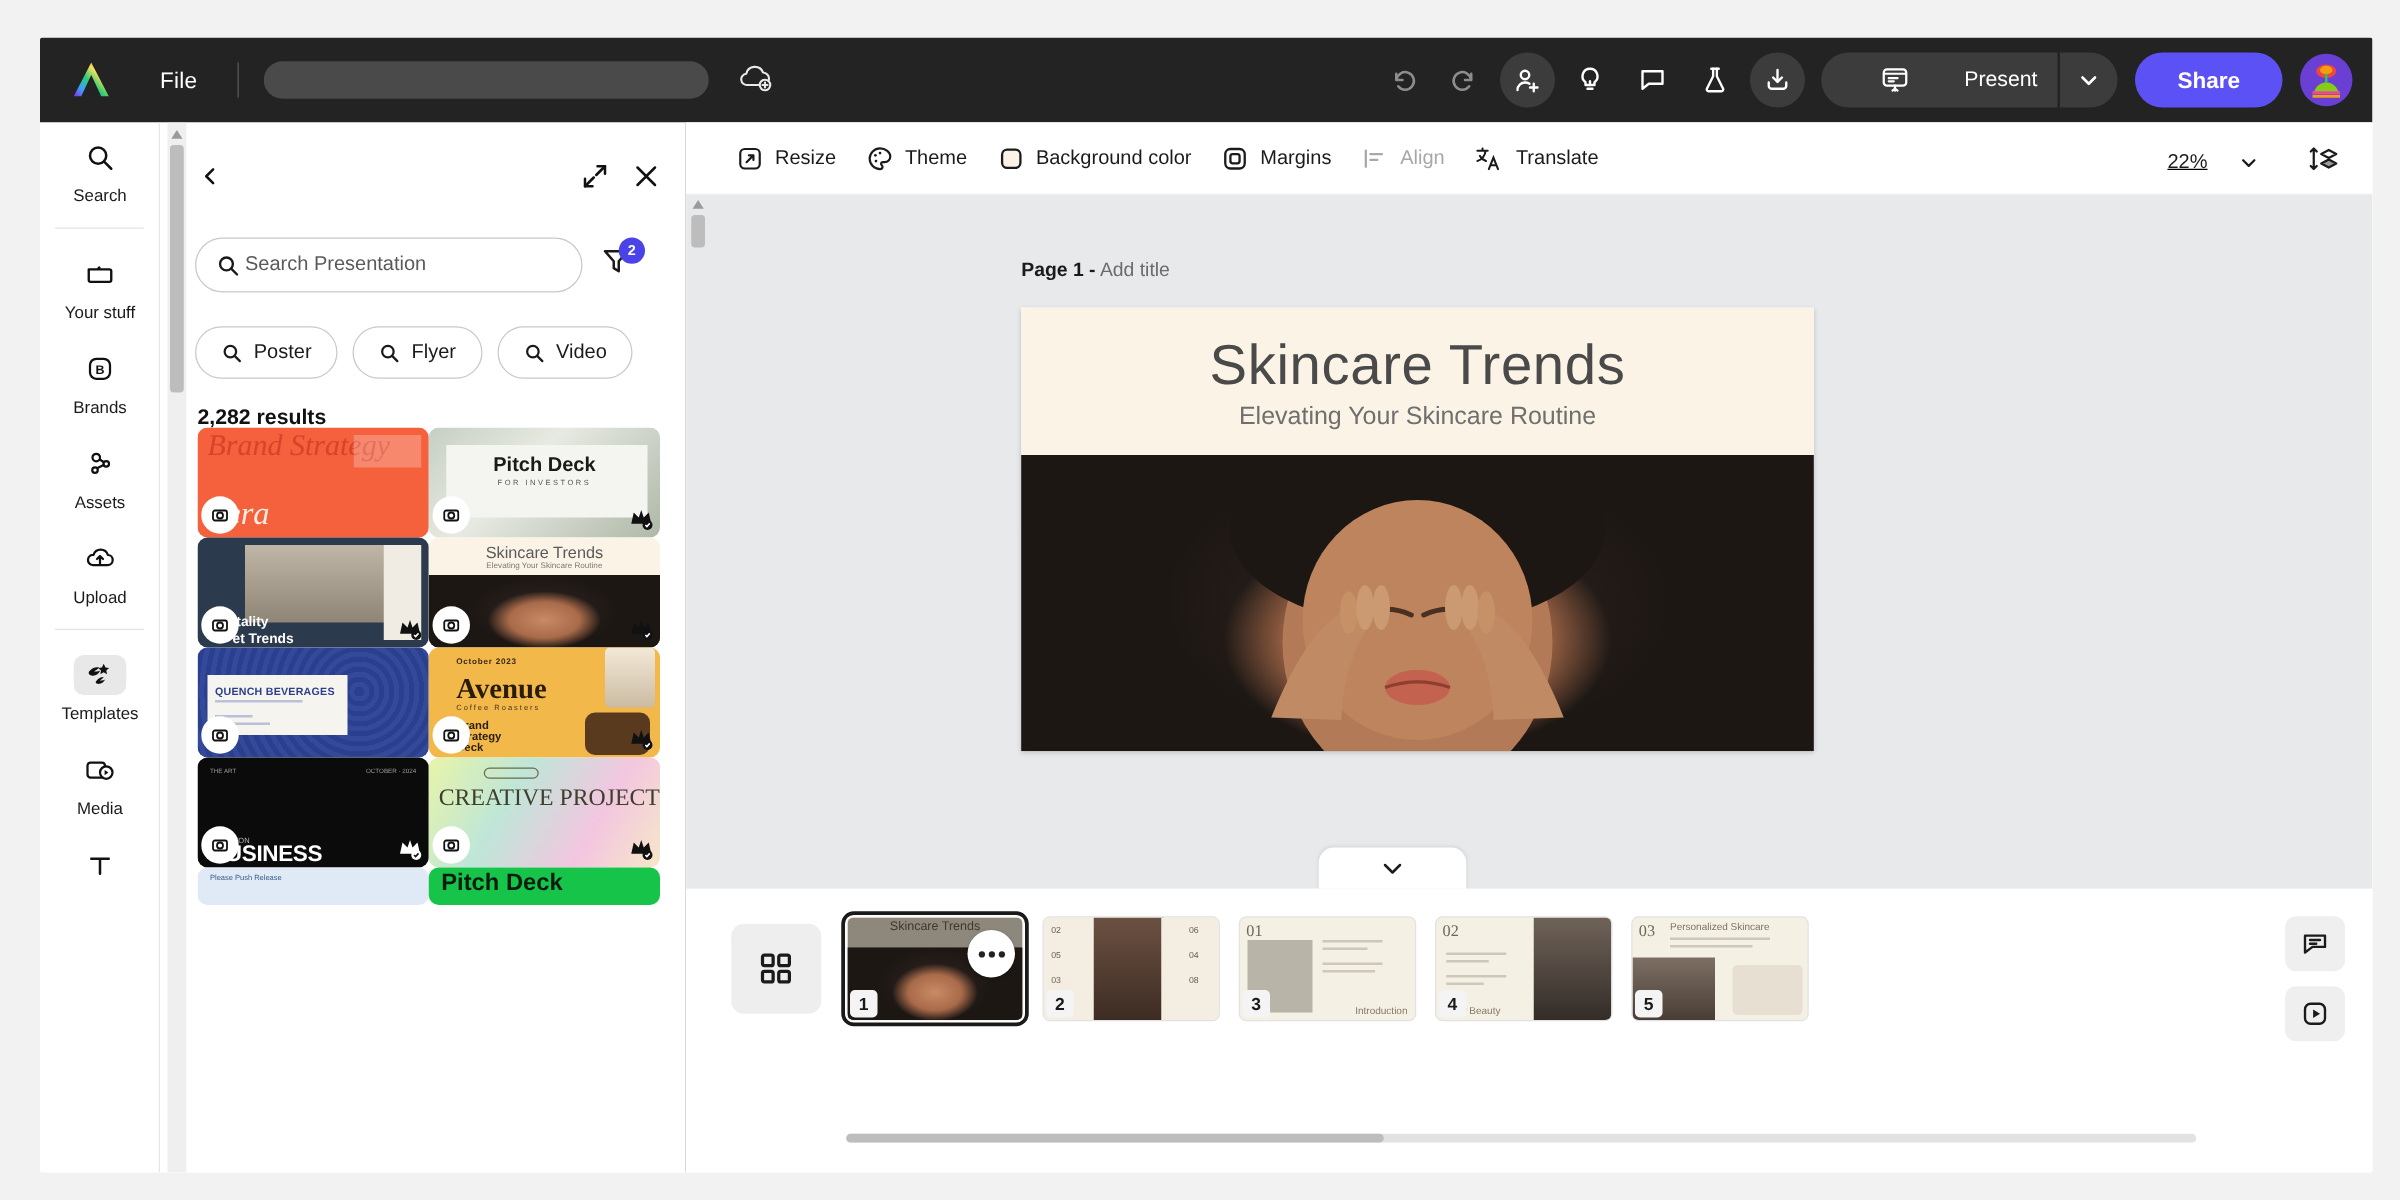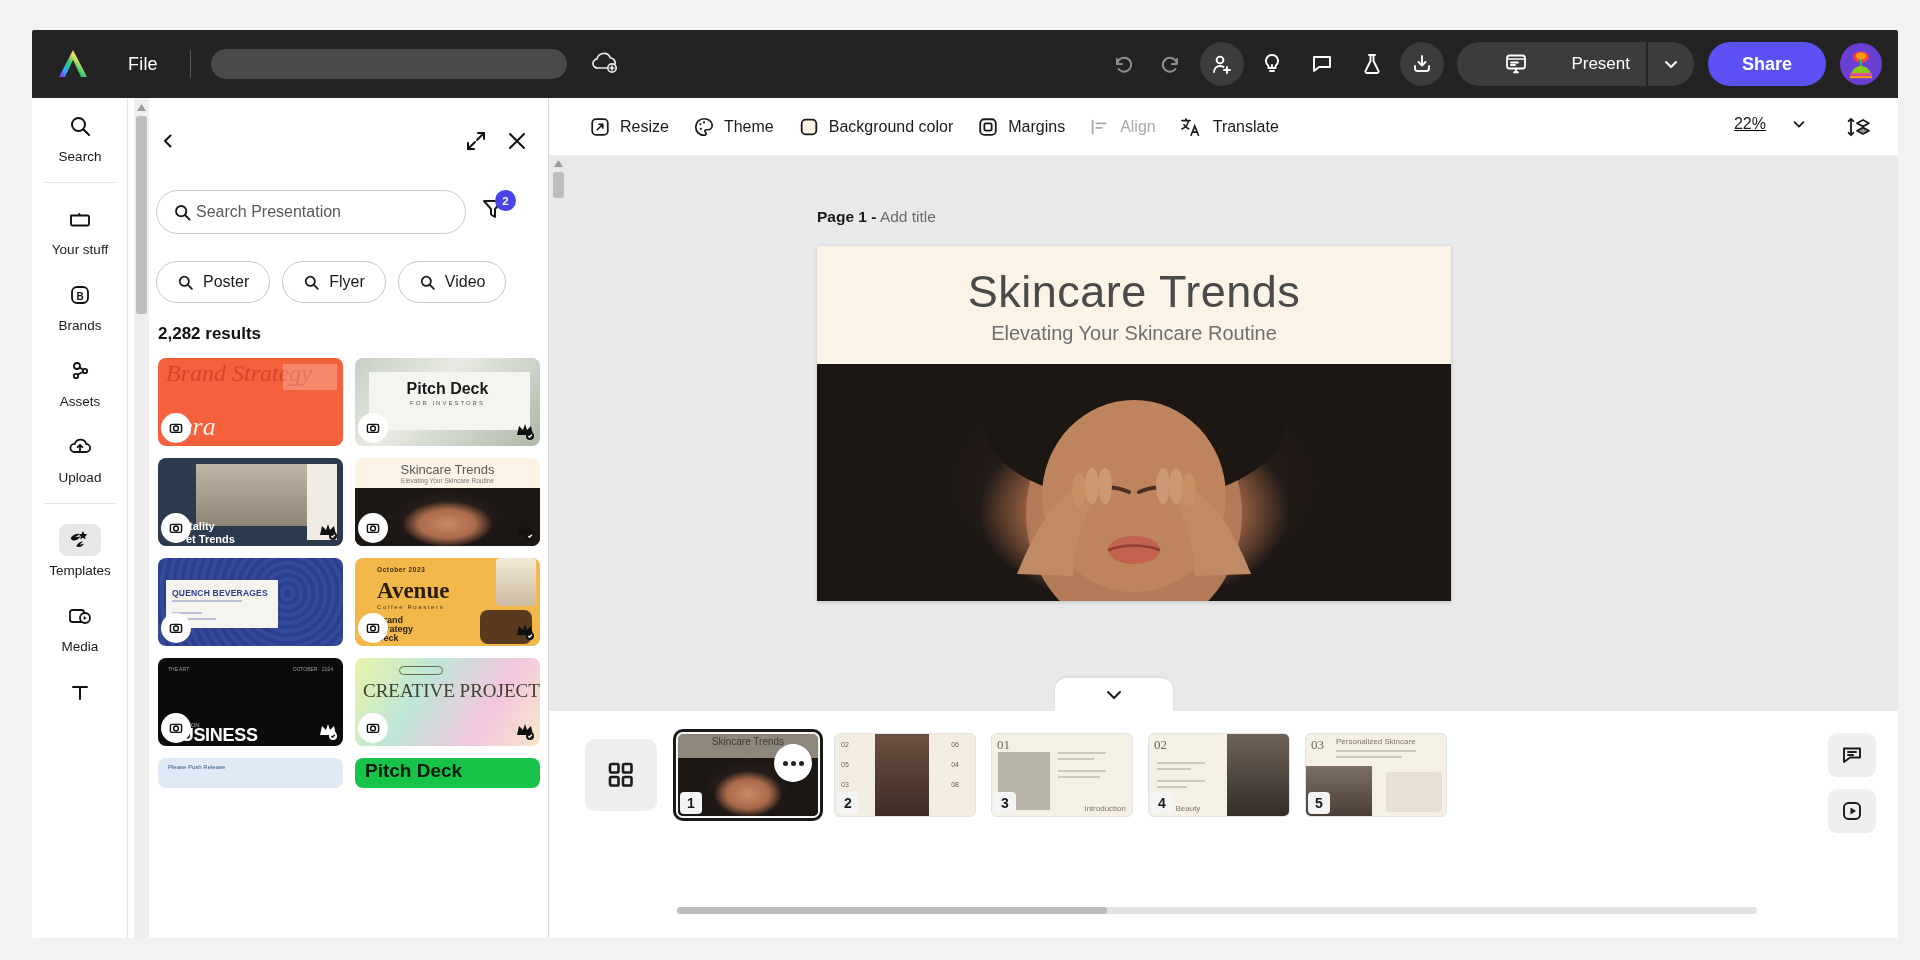--- a/index.html
+++ b/index.html
@@ -128,22 +128,22 @@
     height: 42px; border: 1px solid #c9c9c9; border-radius: 21px;
     display: flex; align-items: center; gap: 9px; padding: 0 20px;
     font-size: 16px; color: #1a1a1a; cursor: pointer; background: #fff;
   }
 
   .results-count {
     position: absolute; left: 30px; top: 226px; font-size: 17px; color: #111; font-weight: bold;
   }
 
   .grid {
-    position: absolute; left: 30px; top: 260px; width: 382px; height: 580px;
-    display: grid; grid-template-columns: 185px 185px; gap: 12px; align-content: start;
+    position: absolute; left: 30px; top: 244px; width: 382px; height: 580px;
+    display: grid; grid-template-columns: 185px 185px; gap: 0; align-content: start;
     overflow: hidden;
   }
   .card {
     position: relative; width: 185px; height: 88px; border-radius: 8px;
     overflow: hidden; cursor: pointer; background: #ddd;
   }
   .card .cam {
     position: absolute; left: 3px; bottom: 3px; width: 30px; height: 30px;
     border-radius: 50%; background: #fff;
     display: flex; align-items: center; justify-content: center;
@@ -161,21 +161,21 @@
   .canvas-toolbar {
     position: absolute; left: 0; top: 0; width: 1349px; height: 58px;
     background: #fff; display: flex; align-items: center; padding-left: 28px;
     border-bottom: 1px solid #eeeeee;
   }
   .tool {
     display: flex; align-items: center; gap: 9px; padding: 6px 12px;
     font-size: 16px; color: #1b1b1b; cursor: pointer; border-radius: 6px;
   }
   .tool.disabled { color: #a8a8a8; cursor: default; }
-  .zoom-ctl { margin-left: auto; display: flex; align-items: flex-start; gap: 24px; padding-right: 26px; text-decoration: underline; }
+  .zoom-ctl { margin-left: auto; display: flex; align-items: flex-end; gap: 24px; padding-right: 26px; text-decoration: underline; }
   .zoom-val { font-size: 16px; color: #1b1b1b; }
 
   .canvas-body {
     position: absolute; left: 0; top: 58px; width: 1349px; height: 555px;
     background: #e8e9ea; overflow: hidden;
   }
   .page-label {
     position: absolute; left: 268px; top: 52px; font-size: 15.5px; color: #6b6b6b;
   }
   .page-label b { color: #1a1a1a; }

